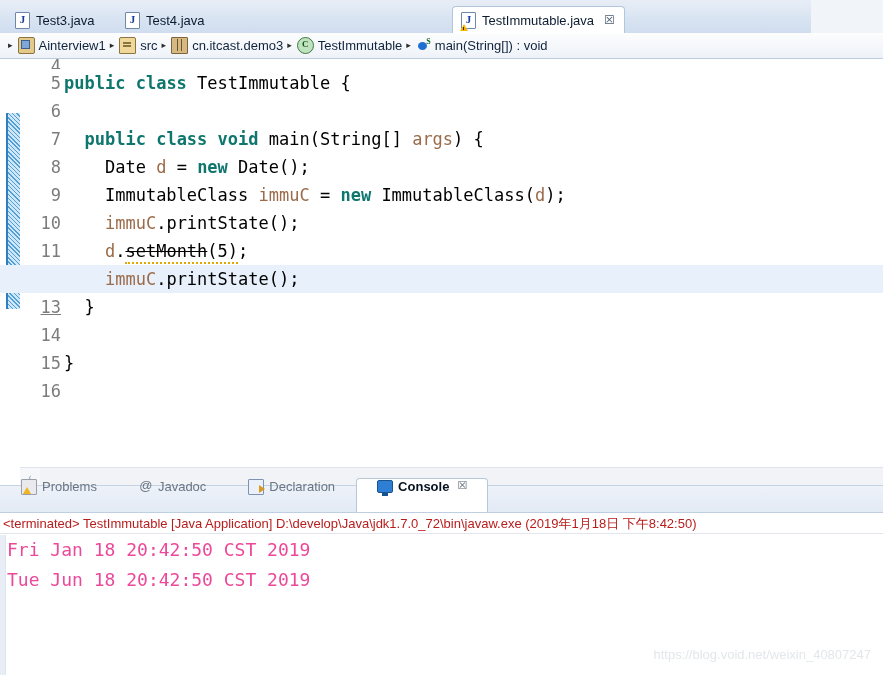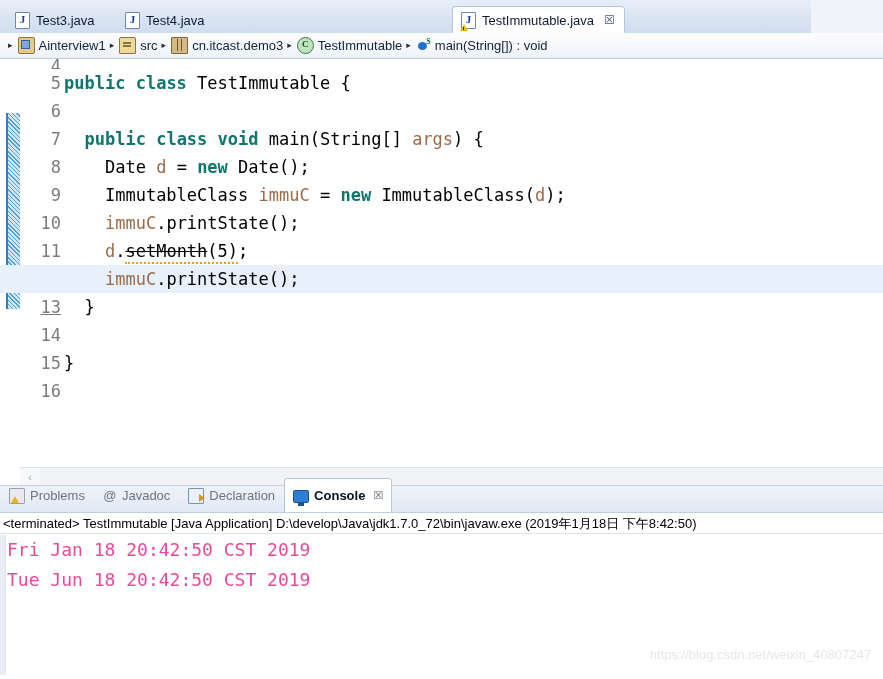--- a/index.html
+++ b/index.html
@@ -343,23 +343,23 @@
     width: 883px; height: 26px;
     background: linear-gradient(to bottom, #eef2f9 0%, #e2eaf5 100%);
     border-bottom: 1px solid #bfcee0;
     display: flex;
     align-items: flex-end;
   }
   .vtab {
     height: 34px;
     box-sizing: border-box;
     display: flex;
-    align-items: center;
+    align-items: flex-start;
     gap: 5px;
-    padding: 0 8px;
+    padding: 0 20px;
     font-size: 13px;
     color: #6b7583;
     white-space: nowrap;
     cursor: default;
     border: 1px solid transparent;
     border-bottom: none;
     border-top-left-radius: 4px;
     border-top-right-radius: 4px;
   }
   .vtab.active {
@@ -415,21 +415,21 @@
   }
 
   .console-proc {
     position: absolute;
     left: 0; top: 27px;
     width: 883px; height: 21px;
     box-sizing: border-box;
     padding-left: 3px;
     font-size: 13px;
     line-height: 21px;
-    color: #000000;
+    color: #b91c1c;
     white-space: nowrap;
     overflow: hidden;
     border-bottom: 1px solid #e2e6ec;
     background: #ffffff;
   }
   .console-body {
     position: absolute;
     left: 0; top: 49px;
     width: 883px; bottom: 0;
     background: #ffffff;
@@ -619,18 +619,18 @@
         <span class="vclose">☒</span>
       </div>
     </div>
 
     <div class="console-proc">&lt;terminated&gt; TestImmutable [Java Application] D:\develop\Java\jdk1.7.0_72\bin\javaw.exe (2019年1月18日 下午8:42:50)</div>
 
     <div class="console-body">
       <div class="console-leftbar"></div>
       <div class="console-line" style="top:0px;">Fri Jan 18 20:42:50 CST 2019</div>
       <div class="console-line" style="top:30px;">Tue Jun 18 20:42:50 CST 2019</div>
-      <div class="watermark">https://blog.csdn.net/weixin_40807247</div>
+      <div class="watermark">https://blog.void.net/weixin_40807247</div>
     </div>
   </div>
 
   <div class="edge-bottom"></div>
 </div>
 
 </body></html>

